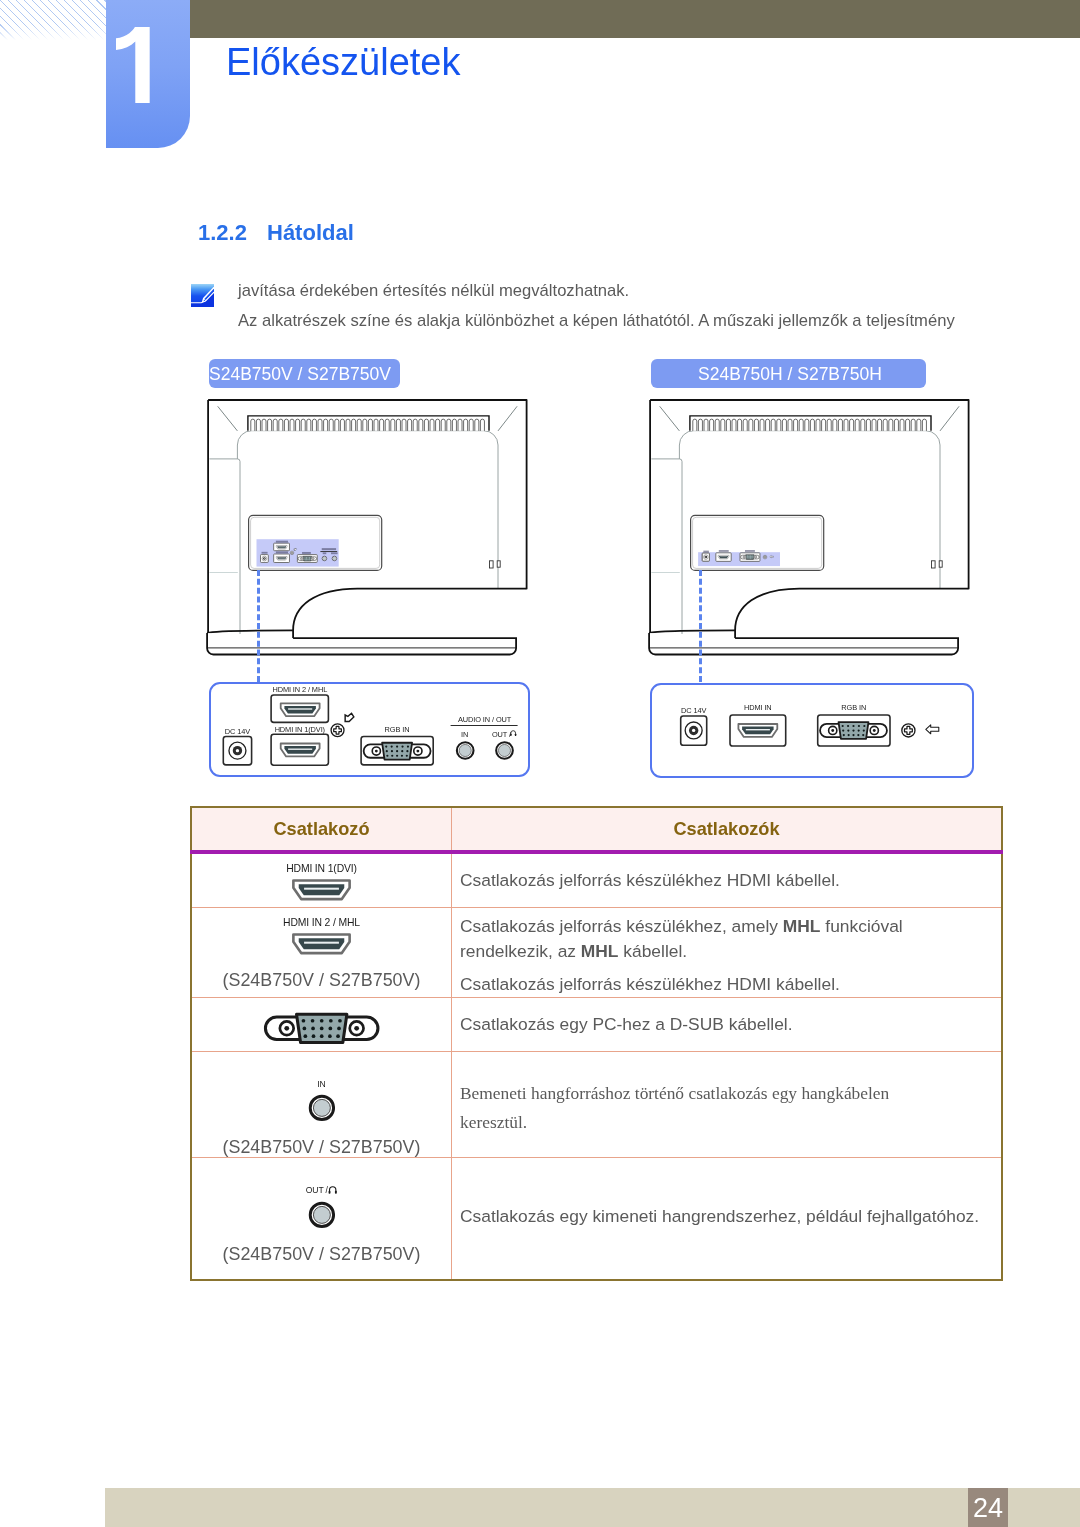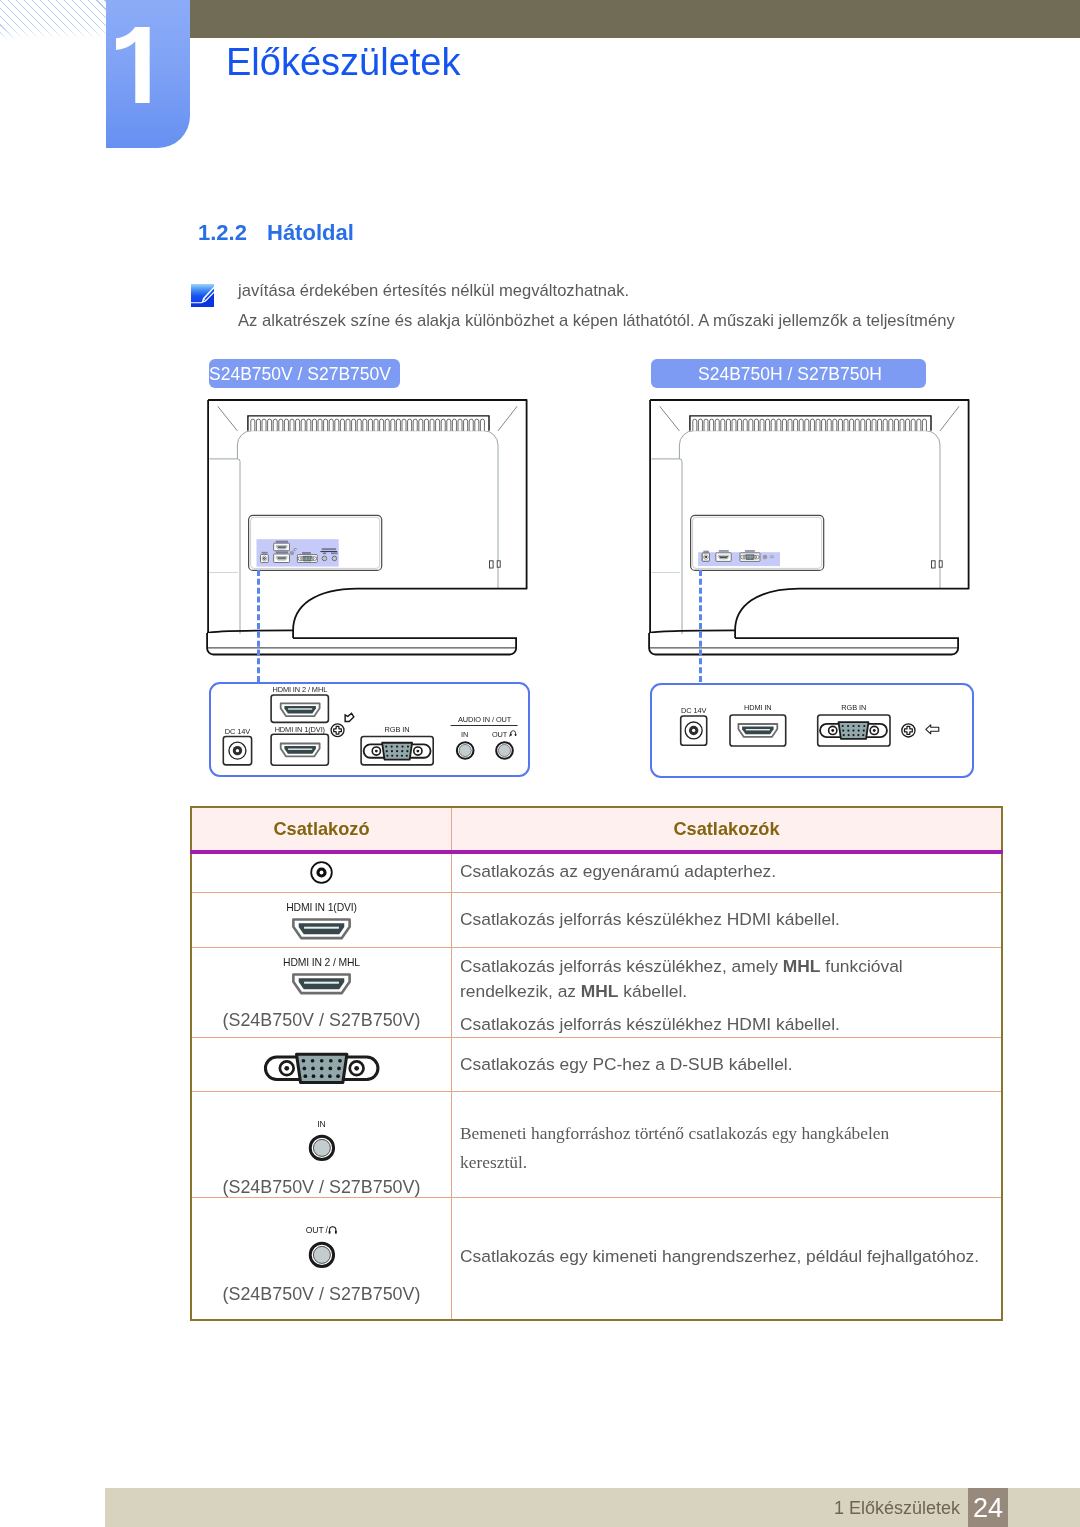--- a/index.html
+++ b/index.html
@@ -427,32 +427,20 @@
   </svg>
 
   <div style="position:absolute;left:257px;top:570px;width:0;height:112px;border-left:3px dashed #5b84ee;"></div>
 
   <table class="tbl">
     <tbody>
         <tr class="thead">
       <th class="c1">Csatlakozó</th>
       <th>Csatlakozók</th>
     </tr>
-    <tr style="height:40px;">
-      <td class="c1">
-        <svg class="ticon" style="width:23px;height:23px;" viewBox="0 0 23 23">
-          <circle cx="11.5" cy="11.5" r="10.3" fill="#fff" stroke="#101010" stroke-width="1.8"></circle>
-          <circle cx="11.5" cy="11.5" r="5.1" fill="#101010"></circle>
-          <circle cx="11.5" cy="11.5" r="1.9" fill="#fff"></circle>
-        </svg>
-      </td>
-      <td class="c2">
-        <div>Csatlakozás az egyenáramú adapterhez.</div>
-      </td>
-    </tr>
     <tr style="height:55px;">
       <td class="c1">
         <div class="icolbl">HDMI IN 1(DVI)</div>
         <svg class="ticon" style="width:59px;height:21.7px;" viewBox="0 0 40.7 15">
               <use href="#sym-hdmi" x="0" y="0" width="40.7" height="15"></use>
             </svg>
       </td>
       <td class="c2" style="top:0.2px;">
         <div>Csatlakozás jelforrás készülékhez HDMI kábellel.</div>
       </td>
@@ -505,15 +493,14 @@
         <div class="sub">(S24B750V / S27B750V)</div>
       </td>
       <td class="c2">
         <div>Csatlakozás egy kimeneti hangrendszerhez, például fejhallgatóhoz.</div>
       </td>
     </tr>
   </tbody>
     </table>
 
   <div class="fbar"></div>
-  <div class="ftxt">1 Előkészületek</div>
   <div class="fpage">24</div>
 </div>
 
 </body></html>

